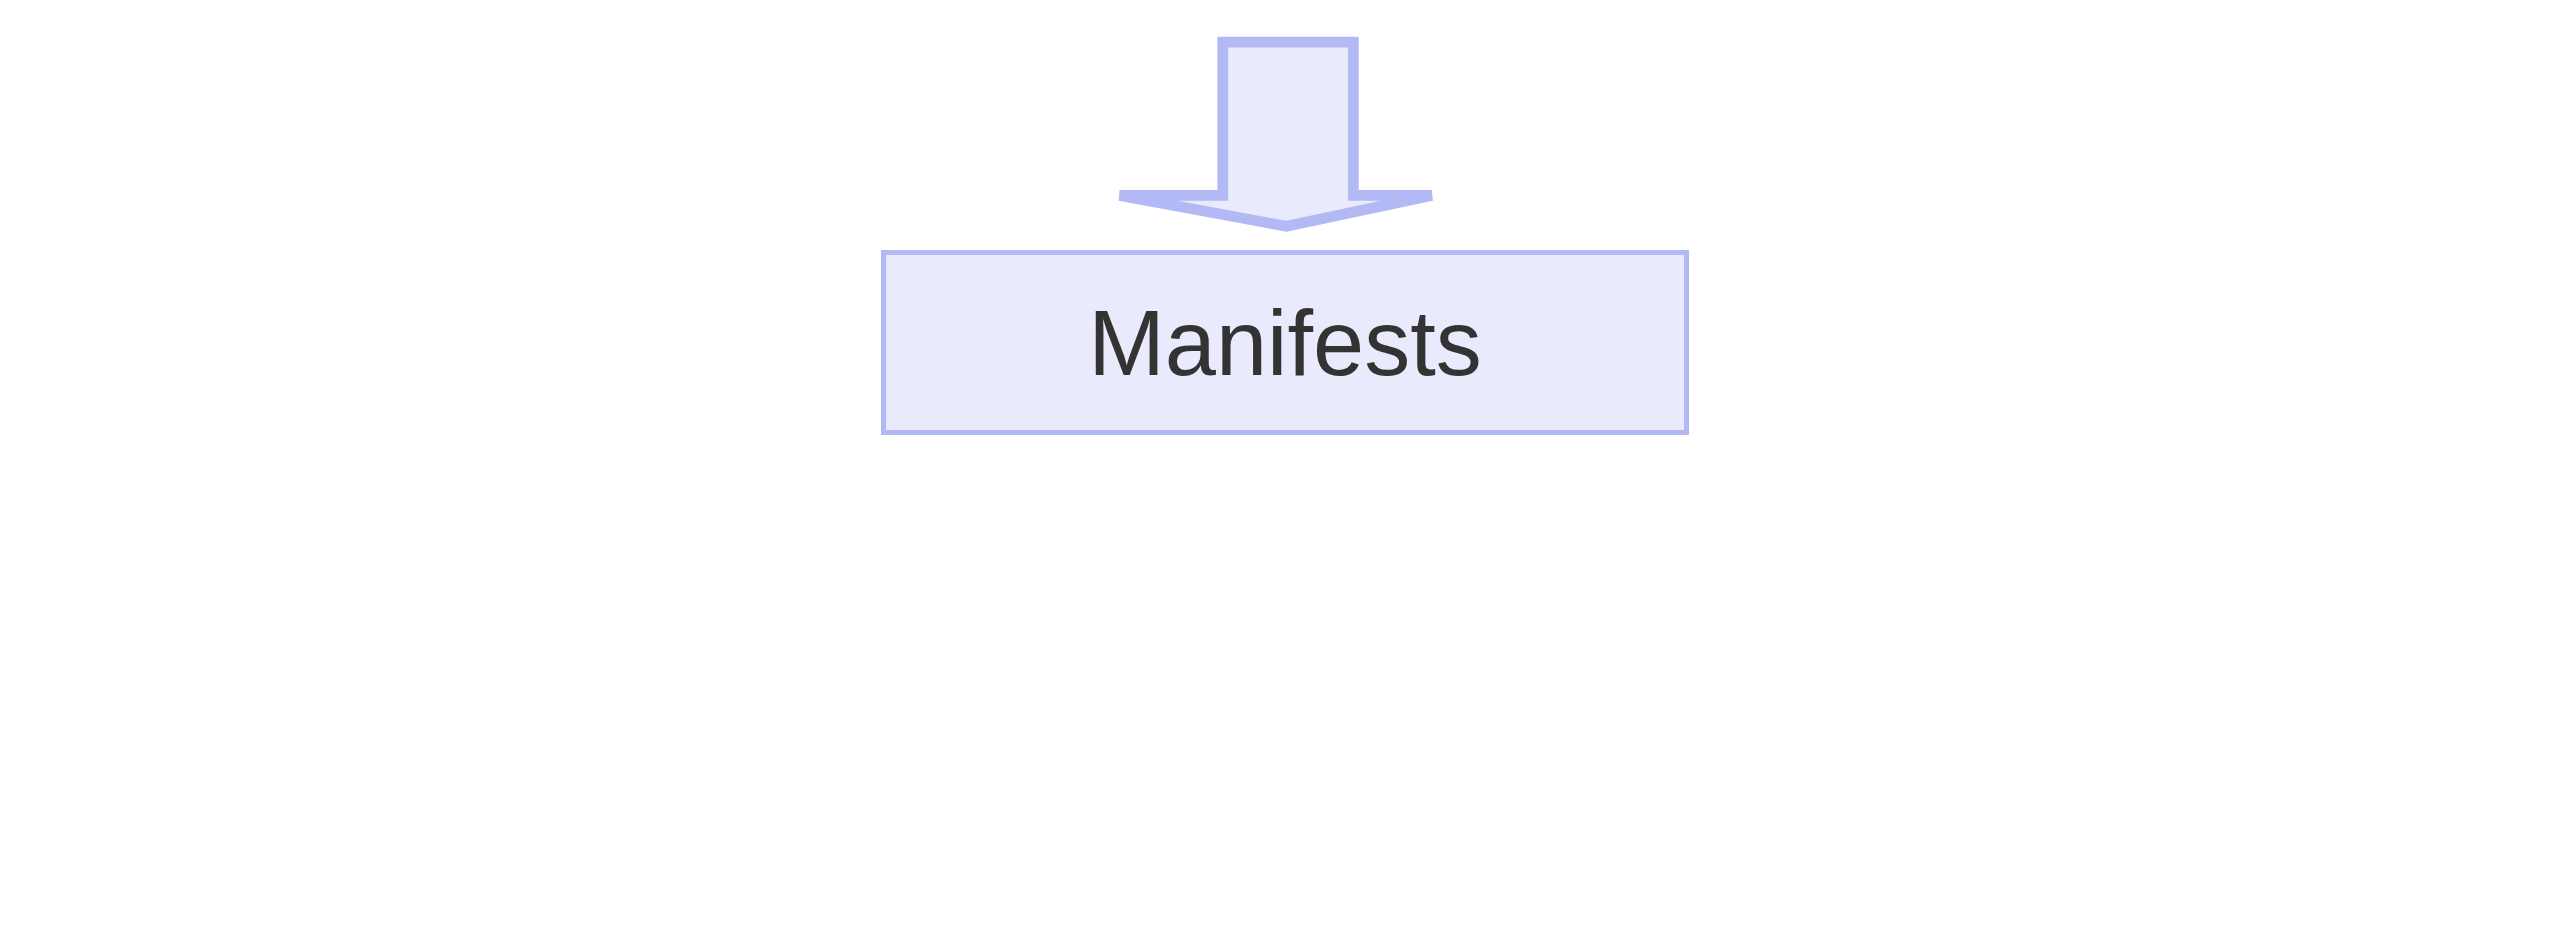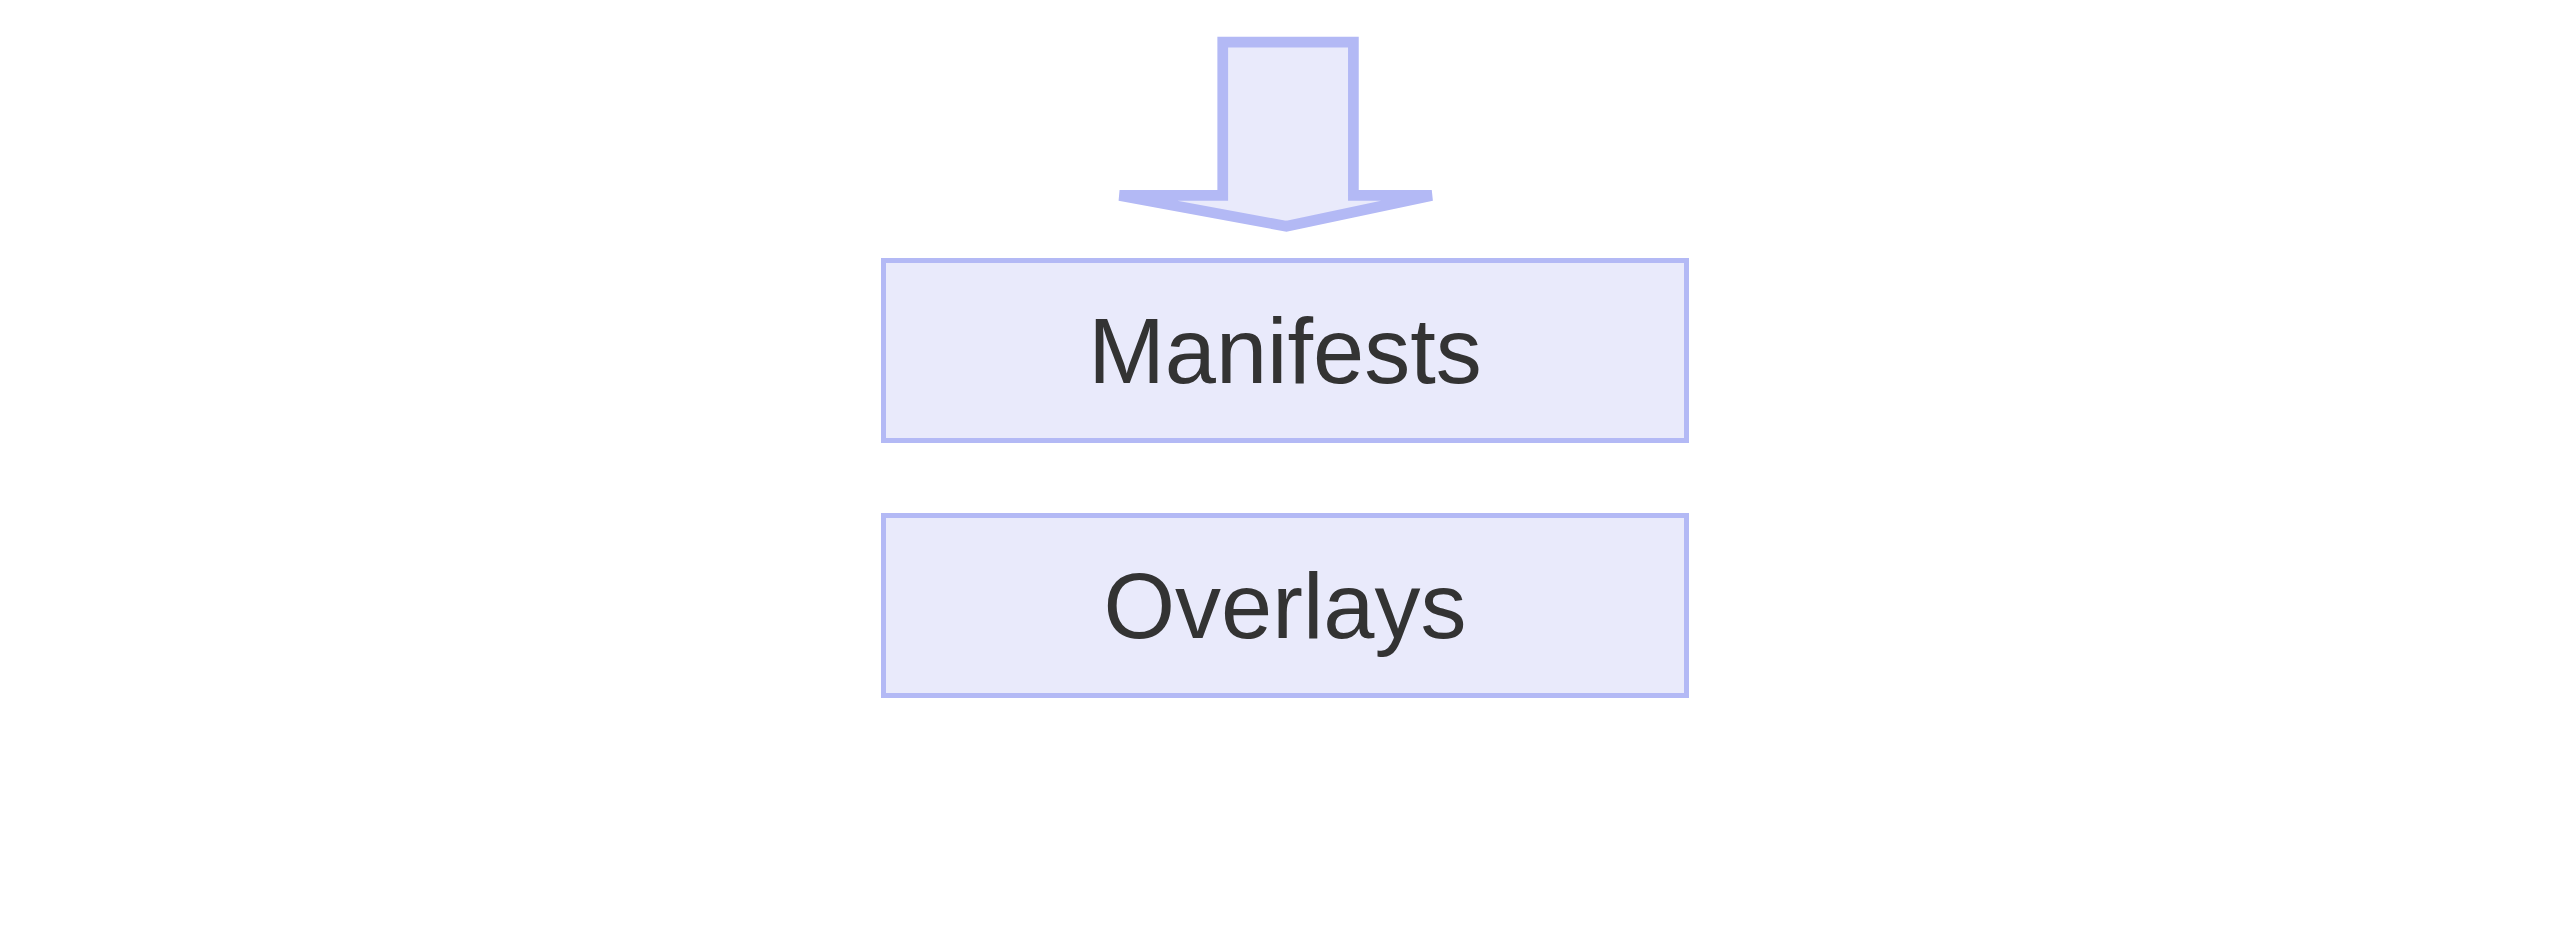--- a/index.html
+++ b/index.html
@@ -29,25 +29,25 @@
   }
   #arrow-wrap svg {
     display: block;
     width: 322px;
     height: 201px;
     overflow: visible;
   }
   .stack {
     position: absolute;
     left: 881px;
-    top: 258px;
+    top: 250px;
     width: 808px;
     display: flex;
     flex-direction: column;
-    gap: 70px;
+    gap: 46px;
   }
   .node-box {
     box-sizing: border-box;
     width: 808px;
     height: 185px;
     background: #e9eafb;
     border: 5.4px solid #b3b9f5;
     display: flex;
     align-items: center;
     justify-content: center;
@@ -74,21 +74,18 @@
       <polygon points="162,12 357,12 357,241 474,241 257,287 8,241 162,241" fill="#e9eafb" stroke="#b3b9f5" stroke-width="16" stroke-linejoin="miter"></polygon>
     </svg>
   </div>
 
   <div class="stack">
 
     <div class="node-box">
       <span class="node-label">Manifests</span>
     </div>
 
-    <div class="node-box">
-      <span class="node-label">Overlays</span>
-    </div>
 
 
   </div>
 
 </div>
 
 
 </body></html>

